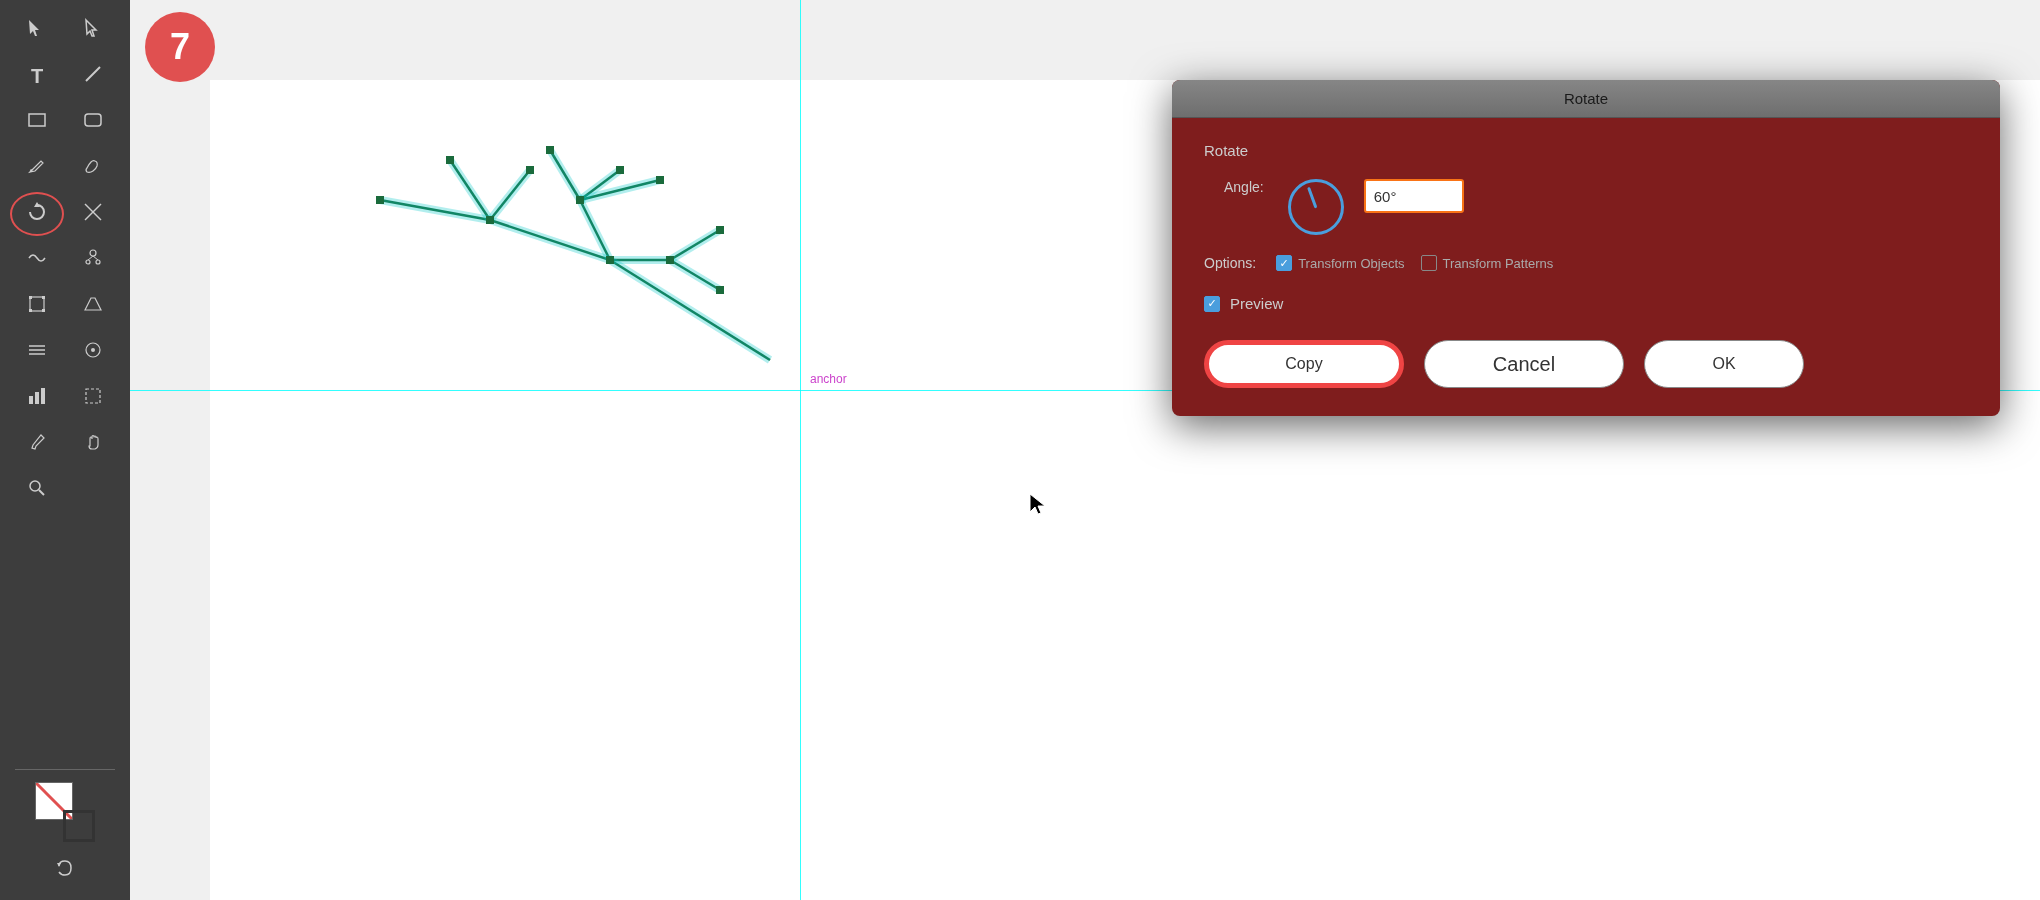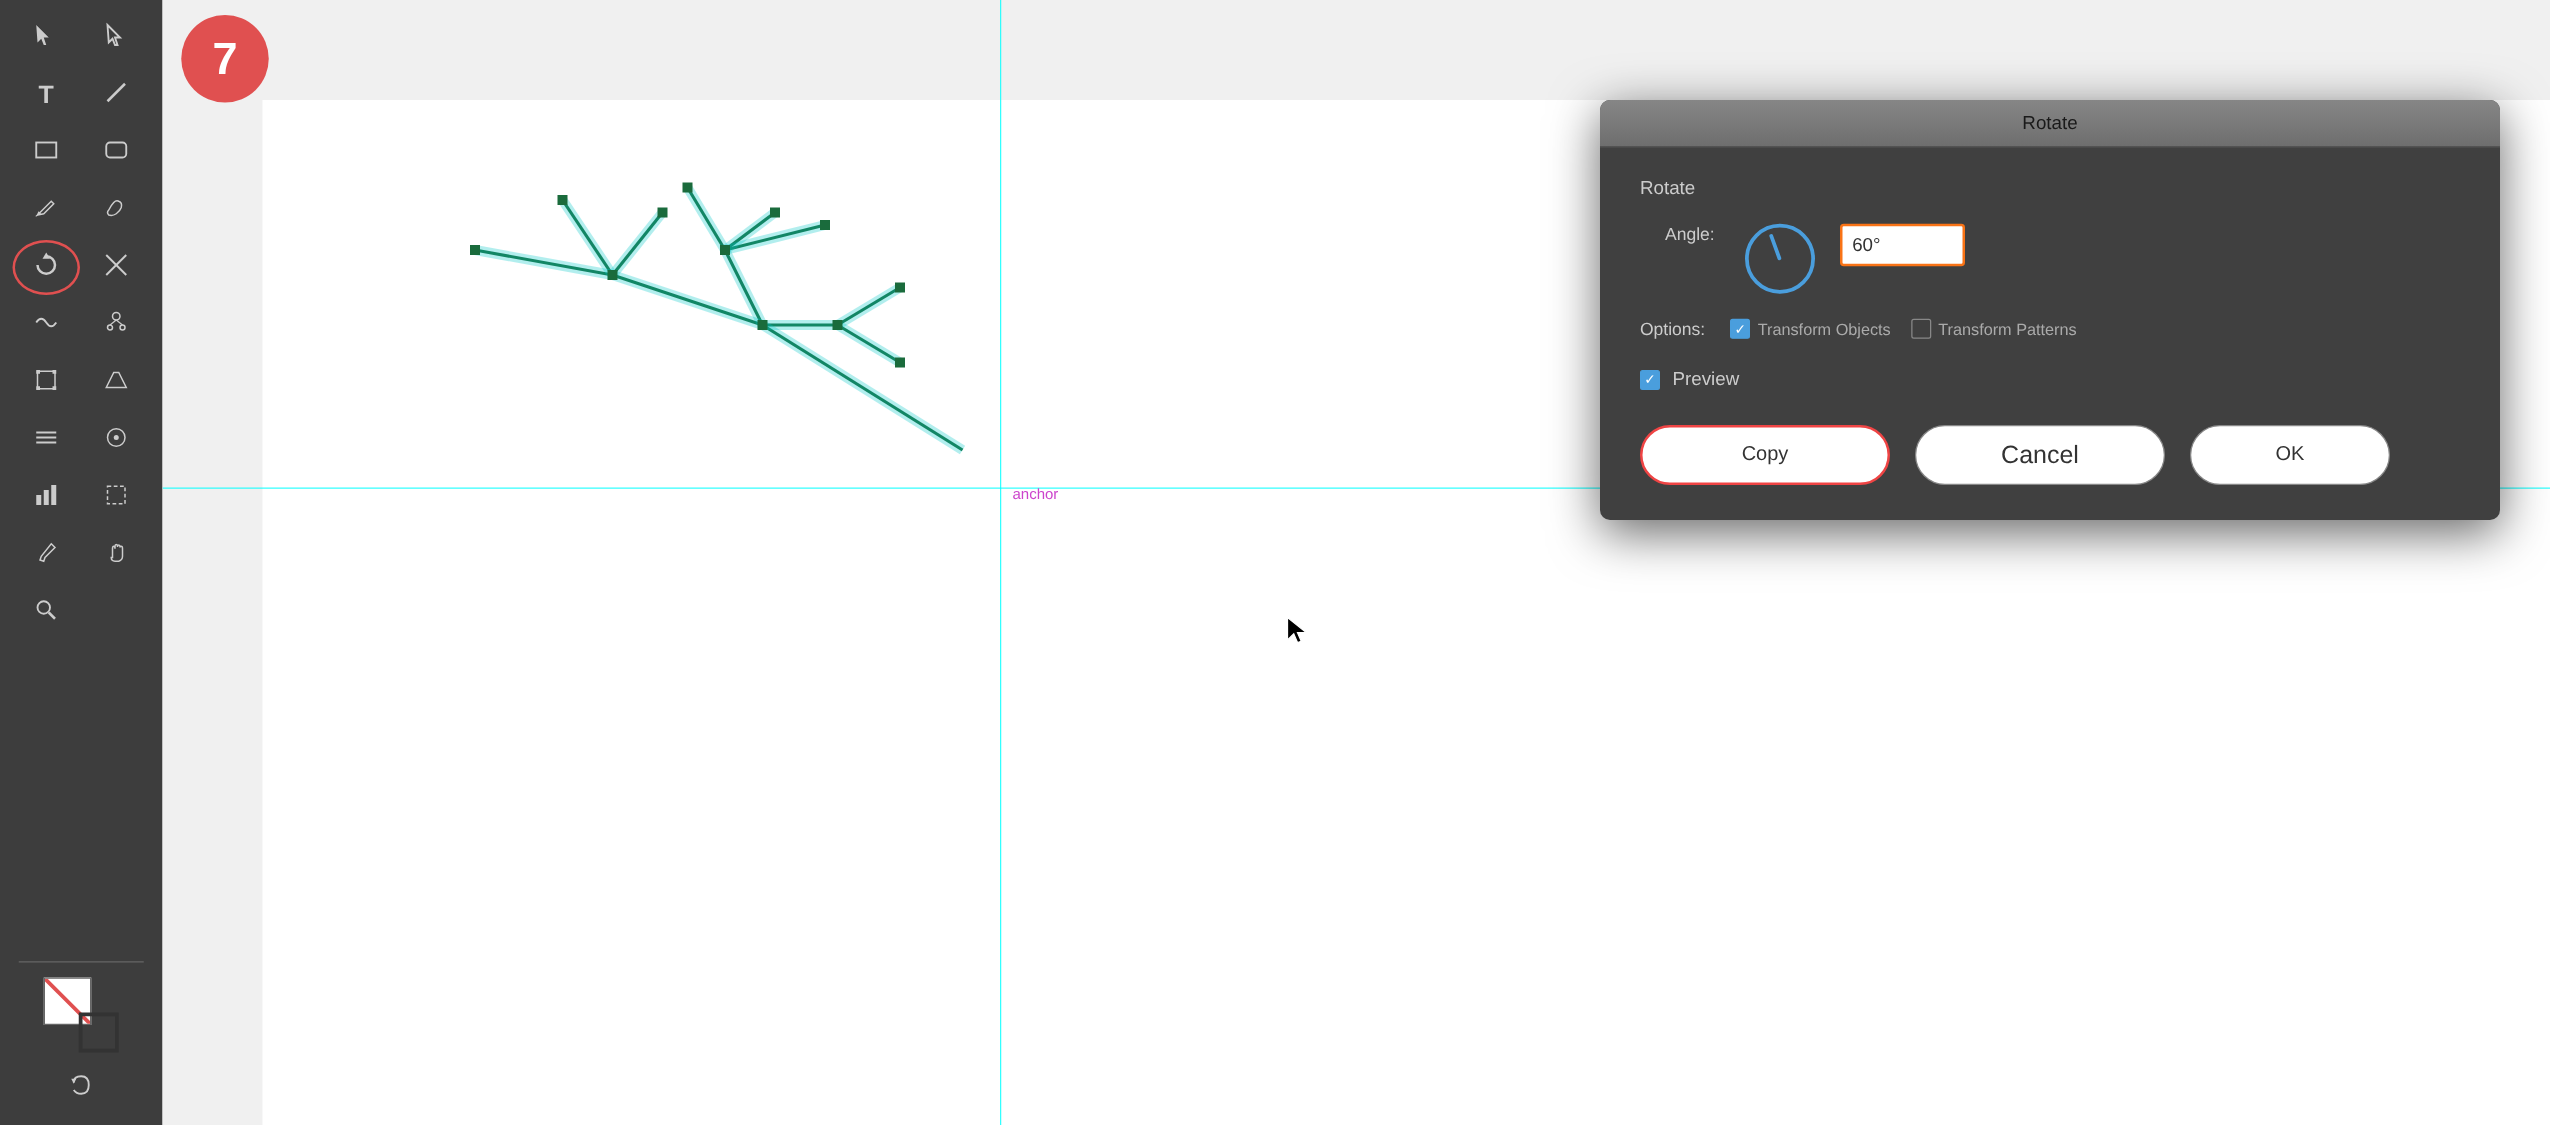--- a/index.html
+++ b/index.html
@@ -109,21 +109,21 @@
       bottom: 0;
       left: 670px;
       width: 1px;
       background: cyan;
       opacity: 0.8;
     }
 
     
     .anchor-text {
       position: absolute;
-      top: 388px;
+      top: 372px;
       left: 680px;
       font-size: 12px;
       color: #cc44cc;
     }
 
     
     .tree-svg {
       position: absolute;
       top: 60px;
       left: 160px;
@@ -137,22 +137,22 @@
       right: 0;
       bottom: 0;
       display: flex;
       align-items: flex-start;
       justify-content: flex-end;
       padding: 80px 40px 0 0;
       pointer-events: none;
     }
 
     .dialog {
-      width: 720px;
-      background: #404040;
+      width: 828px;
+      background: #7f1d1d;
       border-radius: 8px;
       box-shadow: 0 10px 40px rgba(0,0,0,0.6);
       pointer-events: all;
       overflow: hidden;
     }
 
     .dialog-titlebar {
       background: linear-gradient(to bottom, #868686, #6e6e6e);
       padding: 10px 16px;
       text-align: center;
@@ -286,21 +286,21 @@
     .buttons-row {
       display: flex;
       align-items: center;
       gap: 20px;
     }
 
     .btn-copy {
       width: 200px;
       height: 48px;
       background: white;
-      border: 2px solid #ef4444;
+      border: 5px solid #ef4444;
       border-radius: 30px;
       font-size: 16px;
       color: #333;
       cursor: pointer;
       font-weight: 400;
     }
 
     .btn-cancel {
       width: 200px;
       height: 48px;

